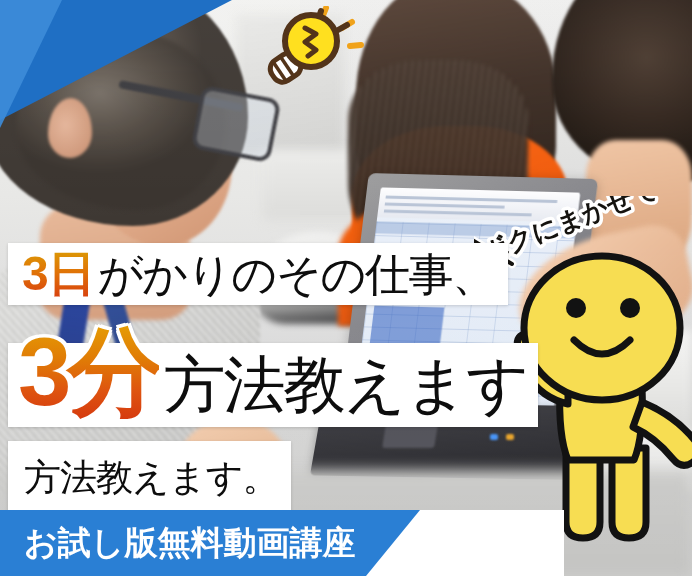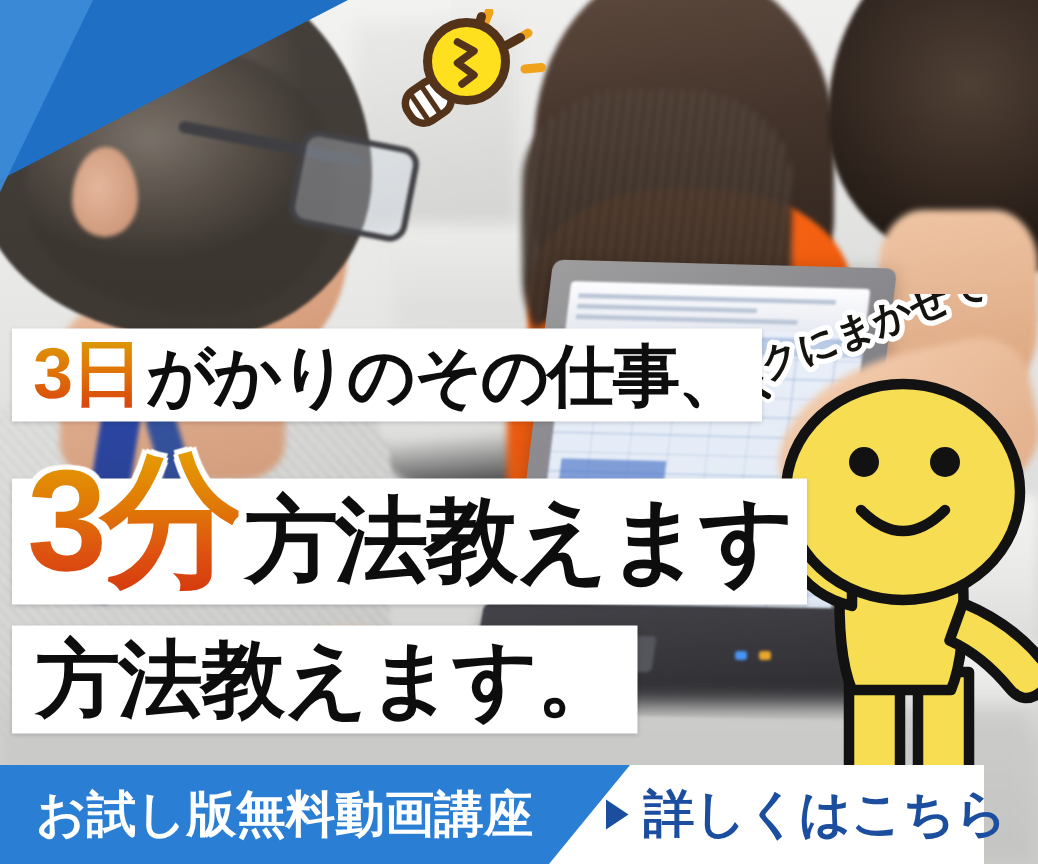--- a/index.html
+++ b/index.html
@@ -265,28 +265,29 @@
     pointer-events:none;
   }
 
   
   .line{
     position:absolute;
     background:#fff;
     display:flex;align-items:center;
     white-space:nowrap;
     box-shadow:0 1px 3px rgba(0,0,0,.16);
+    margin-top:24px;
   }
   .l1{left:8px;top:219px;height:62px;padding:0 12px 0 14px;}
   .l2{left:8px;top:319px;height:84px;padding:0 10px 0 10px;}
   .l3{left:8px;top:417px;height:72px;padding:0 12px 0 16px;}
 
   .jp{
     font-family:"Liberation Sans","DejaVu Sans",sans-serif;
-    font-weight:bold;color:#0d0d0d;
+    font-weight:normal;color:#0d0d0d;
     line-height:1;
   }
   .l1 .num{
     font-size:48px;font-weight:bold;line-height:1;
     background:linear-gradient(180deg,#dc9a05 0%,#e07307 46%,#d8400f 100%);
     -webkit-background-clip:text;background-clip:text;color:transparent;
     margin-right:3px;letter-spacing:-1px;
   }
   .l1 .rest{font-size:45px;letter-spacing:-1.5px;}
 
@@ -297,25 +298,25 @@
     -webkit-background-clip:text;background-clip:text;color:transparent;
     letter-spacing:-4px;margin-right:4px;
     text-shadow:0 0 0 transparent;
   }
   .l2 .numwrap{
     position:relative;
     filter:drop-shadow(3px 0 0 #fff) drop-shadow(-3px 0 0 #fff) drop-shadow(0 -3px 0 #fff) drop-shadow(0 3px 0 #fff);
   }
   .l2 .rest{font-size:62px;letter-spacing:-2px;}
 
-  .l3 .rest{font-size:56px;letter-spacing:-1px;}
+  .l3 .rest{font-size:37px;letter-spacing:-1px;}
 
   
   .cta{
-    position:absolute;left:0;top:510px;width:656px;height:66px;
+    position:absolute;left:0;top:510px;width:564px;height:66px;
     background:#fff;
   }
   .cta-blue{
     position:absolute;left:0;top:0;width:420px;height:66px;
     background:#2a7fd4;
     clip-path:polygon(0 0, 420px 0, 366px 66px, 0 66px);
     display:flex;align-items:center;
   }
   .cta-blue-label{
     color:#fff;font-weight:bold;font-size:33px;letter-spacing:0px;
@@ -470,19 +471,15 @@
   </div>
 
   <div class="line l3">
     <span class="jp rest">方法教えます。</span>
   </div>
 
   <div class="cta">
     <div class="cta-blue">
       <span class="cta-blue-label">お試し版無料動画講座</span>
     </div>
-    <div class="cta-right">
-      <span class="cta-tri"></span>
-      <span class="cta-right-label">詳しくはこちら</span>
-    </div>
   </div>
 
 </div>
 
 </body></html>

